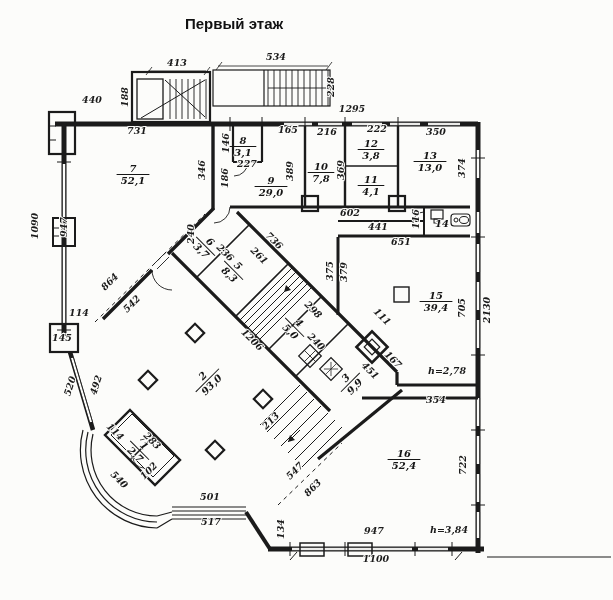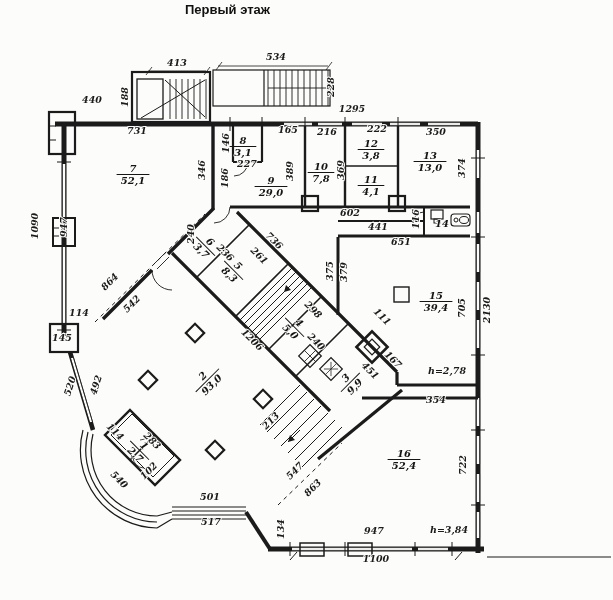--- a/index.html
+++ b/index.html
@@ -1,19 +1,19 @@
 <!DOCTYPE html>
 <html><head>
 <meta charset="utf-8">
 <style>
   html,body{margin:0;padding:0;}
   .page{position:relative;width:613px;height:600px;background:#fcfcfa;overflow:hidden;
         font-family:"DejaVu Serif",serif;}
-  .title{position:absolute;left:185px;top:2px;font-family:"Liberation Sans",sans-serif;
-         font-weight:bold;font-size:13px;color:#111;}
+  .title{position:absolute;left:185px;top:15px;font-family:"Liberation Sans",sans-serif;
+         font-weight:bold;font-size:15px;color:#111;}
   svg{position:absolute;left:0;top:0;}
   .w{stroke:#1b1b1b;fill:none;}
   .dim{font:italic bold 9.5px "DejaVu Serif",serif;fill:#1b1b1b;text-anchor:middle;
        paint-order:stroke;stroke:#fcfcfa;stroke-width:2px;}
   .room-num,.room-area{font:italic bold 10px "DejaVu Serif",serif;fill:#151515;text-anchor:middle;
        paint-order:stroke;stroke:#fcfcfa;stroke-width:1.5px;}
 </style>
 </head>
 <body>
 

